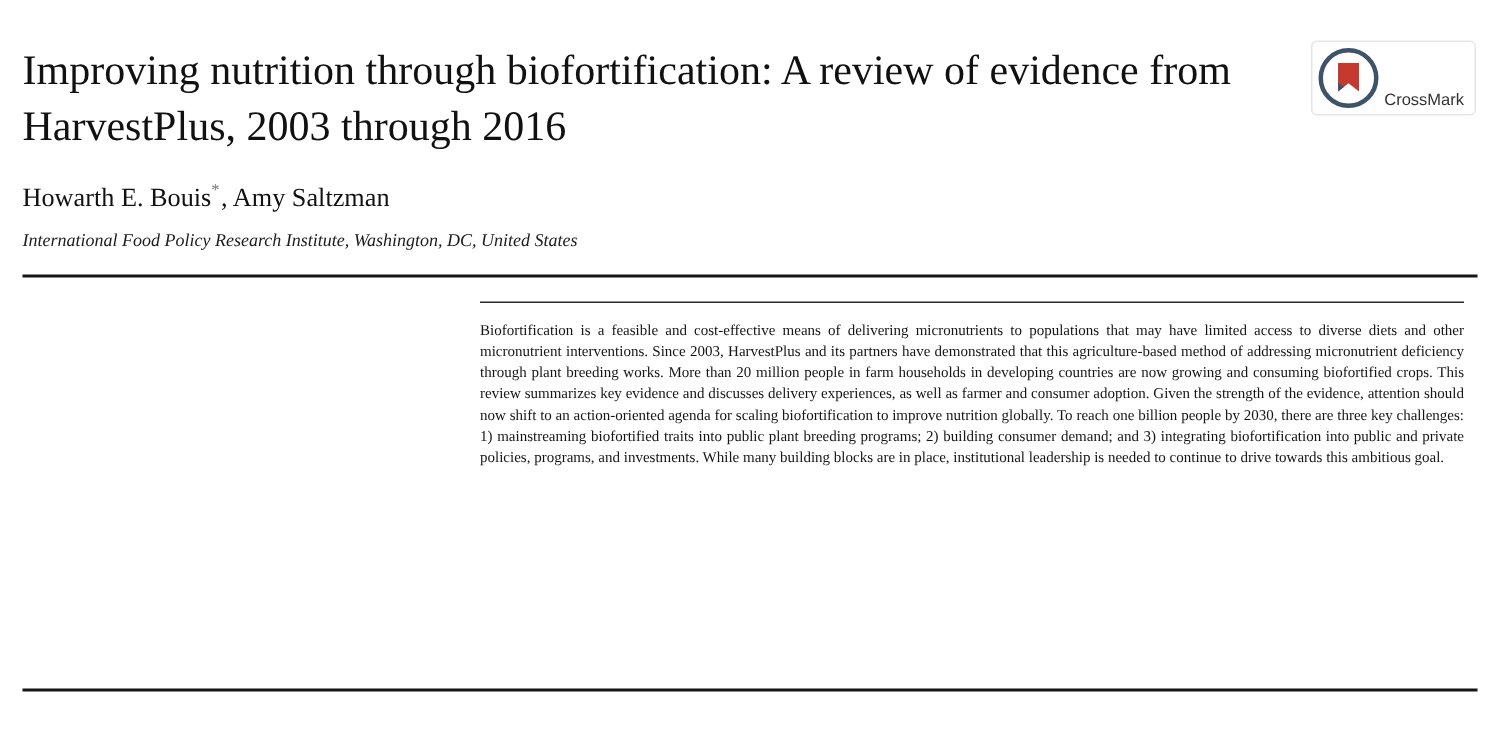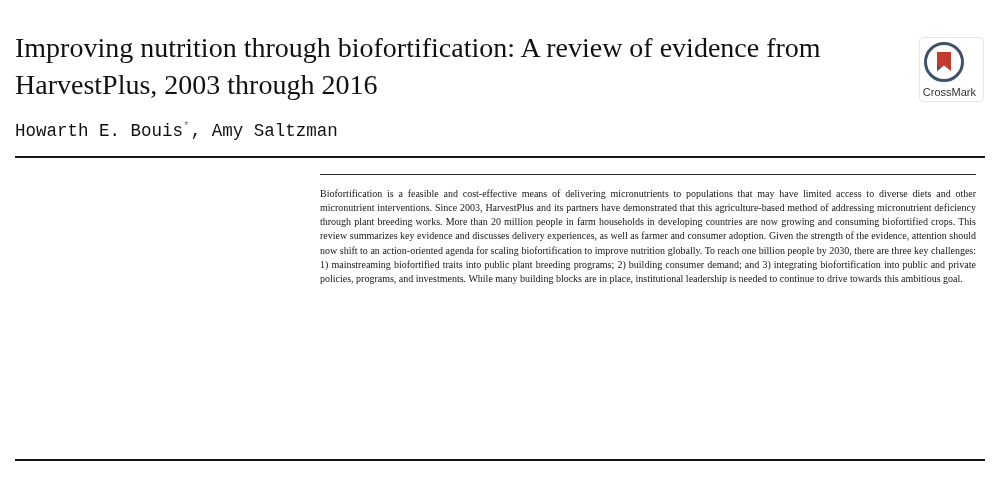--- a/index.html
+++ b/index.html
@@ -25,50 +25,48 @@
     width: 840px;
     font-size: 28px;
     font-weight: 400;
     line-height: 1.32;
     color: var(--text, #111111);
   }
   .author-line {
     margin-top: 17px;
     font-size: 17.5px;
     color: var(--text, #111111);
-    font-family: Liberation Mono, monospace;
   }
   .author-marker {
     font-size: 11px;
     color: #7a7a7a;
     vertical-align: super;
     line-height: 0;
     margin-right: 1px;
   }
   .affiliation {
     margin-top: 11px;
     font-size: 12px;
     font-style: italic;
     color: #1c1c1c;
   }
 
   
   .crossmark {
     position: absolute;
-    top: 37px;
+    top: 27px;
     right: 16px;
     display: flex;
-    align-items: flex-start;
+    align-items: flex-end;
     gap: 3px;
     padding: 3px 7px 3px 3px;
     border: 1px solid #e6e6e6;
     border-radius: 4px;
     background: #ffffff;
     cursor: pointer;
-    flex-direction: column;
   }
   .crossmark svg { display: block; }
   .cm-circle {
     fill: #ffffff;
     stroke: var(--crossmark-navy, #3e5368);
     stroke-width: 3;
   }
   .cm-book { fill: var(--crossmark-red, #c43a2f); }
   .cm-ribbon { fill: var(--crossmark-navy, #3e5368); }
   .crossmark-label {
@@ -116,20 +114,21 @@
 
 <div class="page">
 
   <header>
     <h1 class="paper-title">Improving nutrition through biofortification: A review of evidence from HarvestPlus, 2003 through 2016</h1>
 
     <div class="author-line">
       <span>Howarth E. Bouis</span><sup class="author-marker">*</sup><span>, </span><span>Amy Saltzman</span>
     </div>
 
+    <div class="affiliation">International Food Policy Research Institute, Washington, DC, United States</div>
 
     <div class="crossmark">
       <span>
         <svg width="42" height="42" viewBox="0 0 42 42" aria-hidden="true">
           <circle class="cm-circle" cx="21" cy="21" r="18.5"></circle>
           <path class="cm-book" d="M14 11 h14 v19 l-7 -5.5 l-7 5.5 z"></path>
           <path class="cm-ribbon" d="M14 24 l4 3 l-4 3 z"></path>
         </svg>
       </span>
       <span class="crossmark-label">CrossMark</span>

